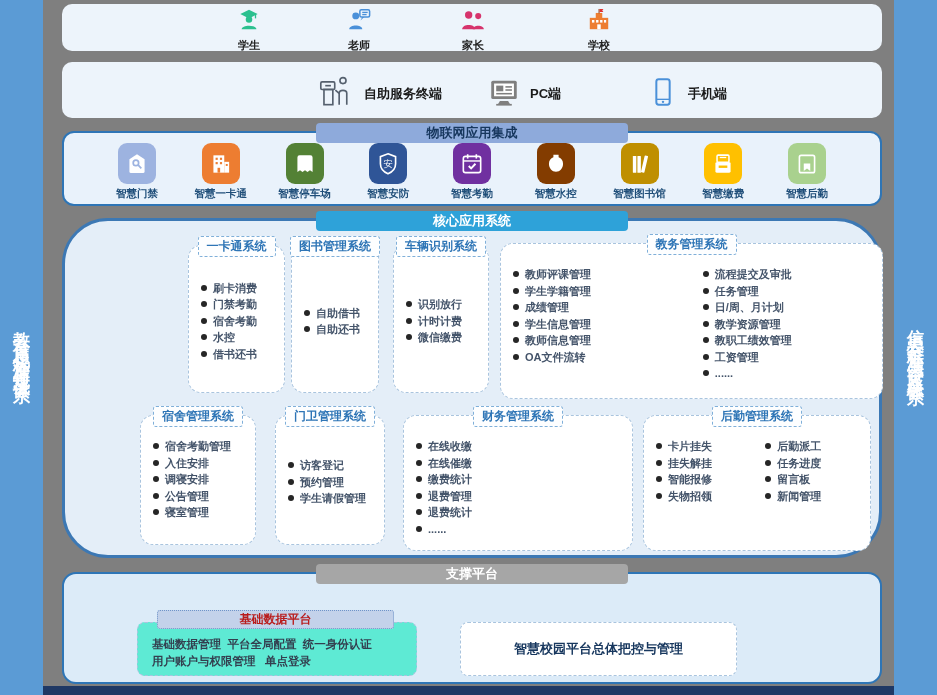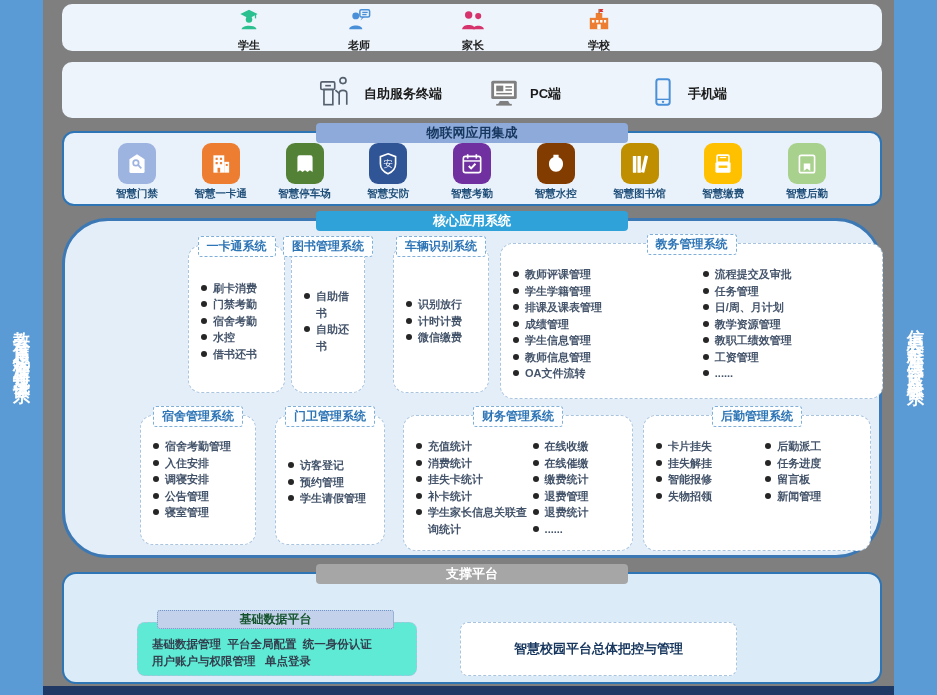--- a/index.html
+++ b/index.html
@@ -46,21 +46,21 @@
   .card-title { position:absolute; top:-10px; left:50%; transform:translateX(-50%); background:#fdfeff; border:1.5px dashed #7fafd9; border-radius:3px; color:#2e75b6; font-size:12px; font-weight:700; padding:1px 8px; white-space:nowrap; z-index:3; }
   .card-body { position:absolute; inset:10px 6px 6px 10px; display:flex; flex-direction:column; justify-content:center; }
   .card-body.top { justify-content:flex-start; padding-top:12px; }
   .cols { display:flex; }
   ul.items { list-style:none; }
   ul.items li { display:flex; align-items:flex-start; font-size:11px; font-weight:600; color:#44546a; line-height:1.5; }
   ul.items .dot { flex:0 0 auto; width:6px; height:6px; border-radius:50%; background:#262626; margin:5px 6px 0 2px; }
 
   
   .support-panel { top:572px; height:112px; background:#dcebf8; border:2px solid #2e75b6; border-radius:14px; }
-  .base-pill { position:absolute; left:93px; top:36px; width:237px; height:19px; line-height:17px; text-align:center; background:#c3d2ea; border:1px dotted #6f94c8; border-radius:3px; color:#14532d; font-size:12px; font-weight:700; z-index:3; }
+  .base-pill { position:absolute; left:93px; top:36px; width:237px; height:19px; line-height:17px; text-align:center; background:#c3d2ea; border:1px dotted #6f94c8; border-radius:3px; color:#b91c1c; font-size:12px; font-weight:700; z-index:3; }
   .base-card { position:absolute; left:73px; top:48px; width:280px; height:54px; background:#5eead4; border:1.5px dashed #a9c4de; border-radius:8px; padding:13px 10px 0 14px; }
   .base-card div { font-size:11.5px; font-weight:700; color:#333f4f; line-height:1.5; white-space:pre-wrap; }
   .green-pill { position:absolute; left:416px; top:24px; width:230px; height:24px; line-height:22px; text-align:center; background:#548235; border:1.5px dashed #3a5c24; border-radius:3px; color:#fff; font-size:14px; font-weight:700; z-index:3; }
   .backend-card { position:absolute; left:396px; top:48px; width:277px; height:54px; background:#fff; border:1.5px dashed #a9c4de; border-radius:8px; display:flex; align-items:center; justify-content:center; }
   .backend-card div { font-size:13px; font-weight:700; color:#17375e; }
 
   .bottom-bar { position:absolute; left:43px; right:43px; bottom:0; height:9px; background:#1f3864; }
 </style>
 </head>
 <body>
@@ -293,21 +293,21 @@
               <span>水控</span>
             </li>
           <li>
               <span class="dot"></span>
               <span>借书还书</span>
             </li>
         </ul>
       </div>
     </div>
 
-    <div class="card" style="left:226px;top:24px;width:74px;height:148px">
+    <div class="card" style="left:226px;top:24px;width:88px;height:148px">
       <div class="card-title">图书管理系统</div>
       <div class="card-body">
         <ul class="items">
           <li>
               <span class="dot"></span>
               <span>自助借书</span>
             </li>
           <li>
               <span class="dot"></span>
               <span>自助还书</span>
@@ -344,24 +344,20 @@
             <li>
                 <span class="dot"></span>
                 <span>教师评课管理</span>
               </li>
             <li>
                 <span class="dot"></span>
                 <span>学生学籍管理</span>
               </li>
             <li>
                 <span class="dot"></span>
-                <span>排课及课表管理</span>
-              </li>
-            <li>
-                <span class="dot"></span>
                 <span>成绩管理</span>
               </li>
             <li>
                 <span class="dot"></span>
                 <span>学生信息管理</span>
               </li>
             <li>
                 <span class="dot"></span>
                 <span>教师信息管理</span>
               </li>
@@ -449,42 +445,20 @@
               <span>学生请假管理</span>
             </li>
         </ul>
       </div>
     </div>
 
     <div class="card" style="left:338px;top:194px;width:230px;height:136px">
       <div class="card-title">财务管理系统</div>
       <div class="card-body top">
         <div class="cols">
-          <ul class="items" style="width:55%">
-            <li>
-                <span class="dot"></span>
-                <span>充值统计</span>
-              </li>
-            <li>
-                <span class="dot"></span>
-                <span>消费统计</span>
-              </li>
-            <li>
-                <span class="dot"></span>
-                <span>挂失卡统计</span>
-              </li>
-            <li>
-                <span class="dot"></span>
-                <span>补卡统计</span>
-              </li>
-            <li>
-                <span class="dot"></span>
-                <span>学生家长信息关联查询统计</span>
-              </li>
-          </ul>
           <ul class="items" style="width:45%">
             <li>
                 <span class="dot"></span>
                 <span>在线收缴</span>
               </li>
             <li>
                 <span class="dot"></span>
                 <span>在线催缴</span>
               </li>
             <li>

